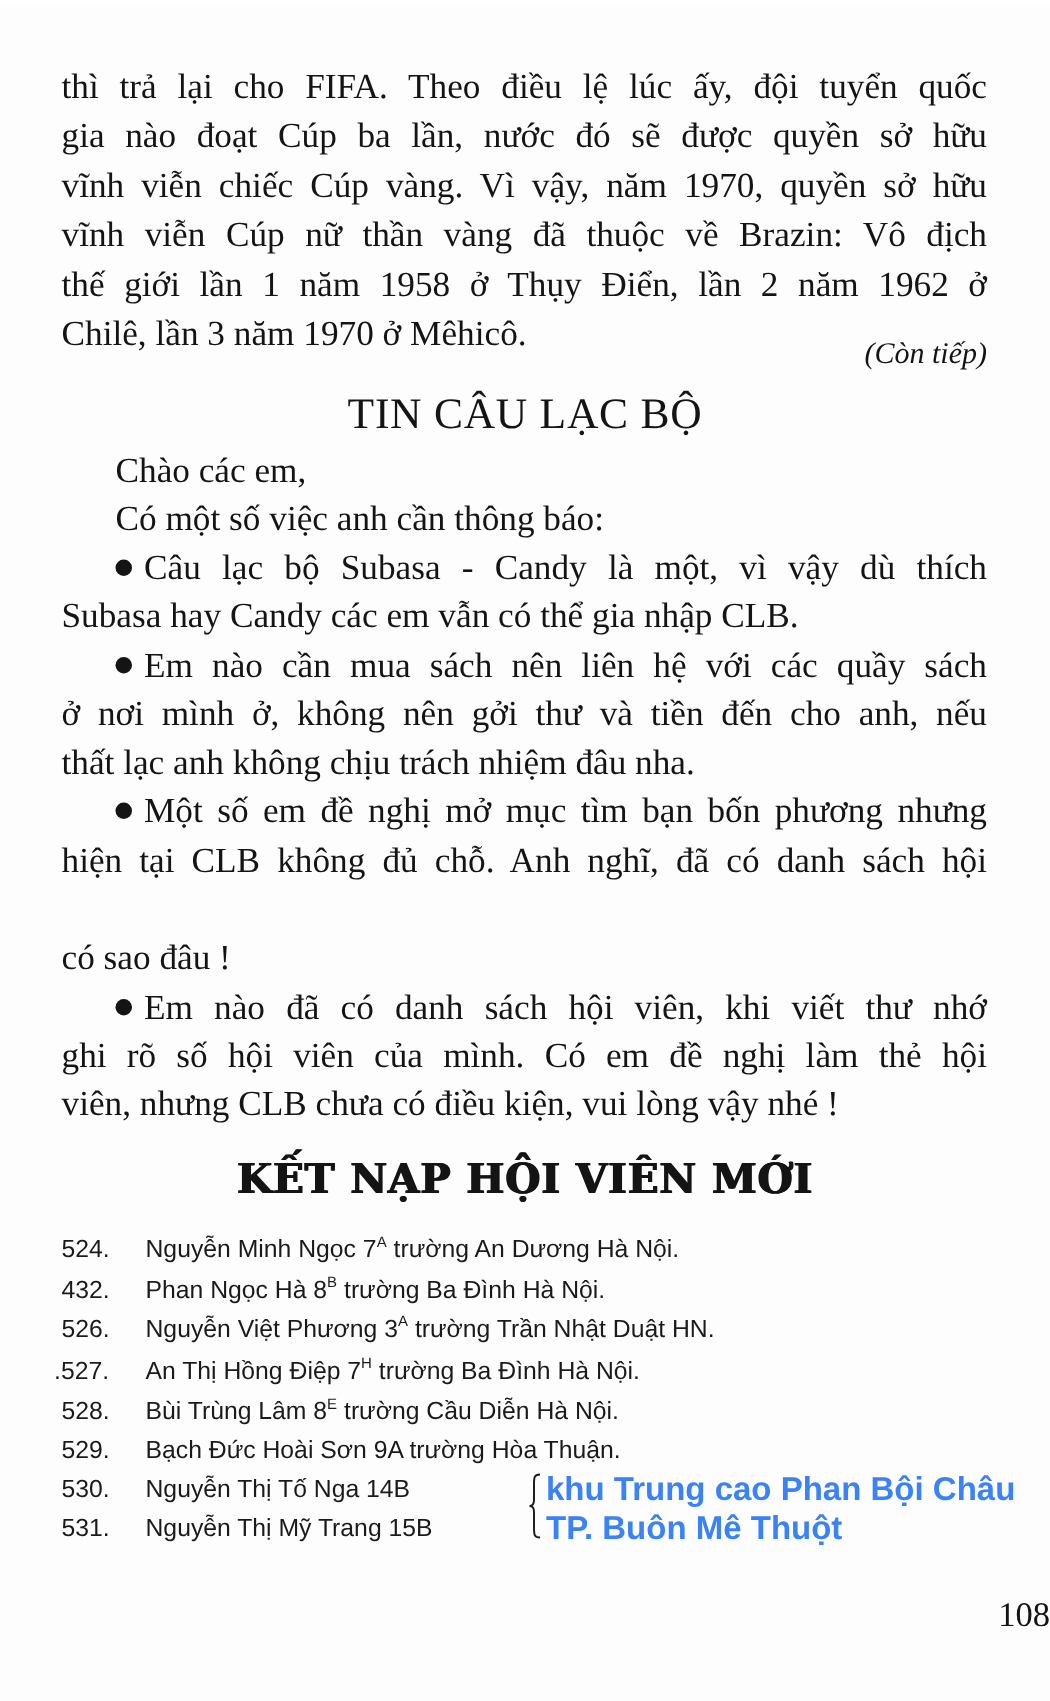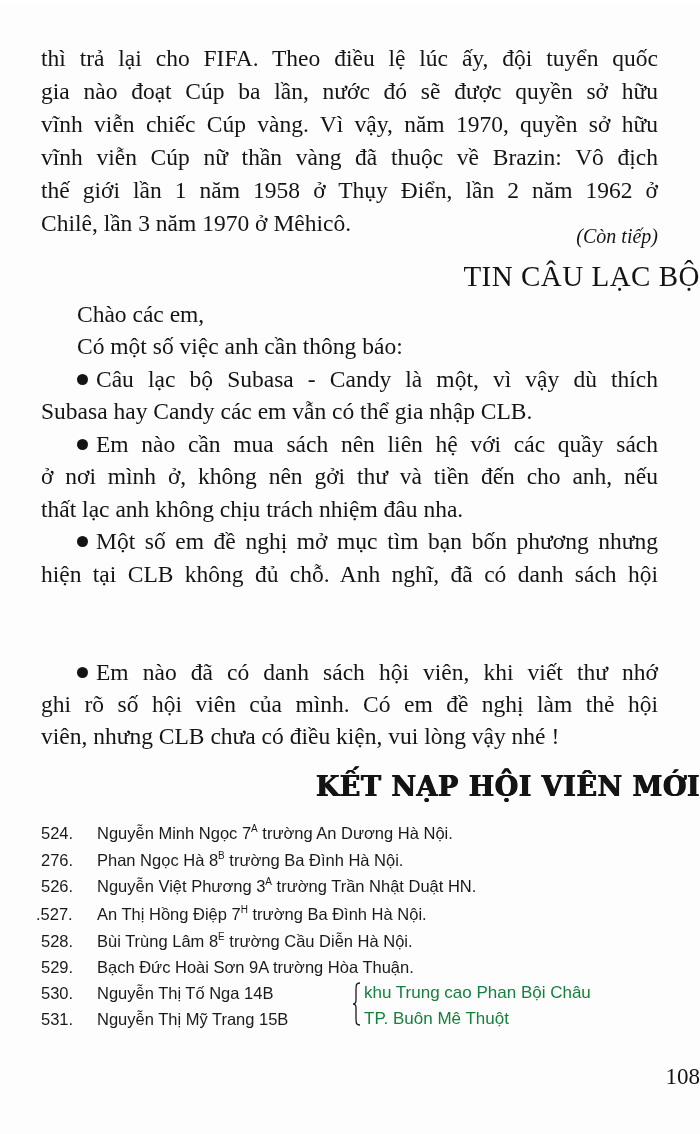--- a/index.html
+++ b/index.html
@@ -2,28 +2,28 @@
 <html><head>
   <meta charset="utf-8">
   <style>
     html, body { margin: 0; padding: 0; background: #ffffff; }
     body { width: 700px; height: 1134px; position: relative; overflow: hidden; color: #141414; }
     .page { position: absolute; left: 0; top: 4px; width: 700px; height: 1134px; background: #fdfdfd; }
     .line { position: absolute; left: 41px; width: 617px; font-family: "Liberation Serif", serif; font-size: 23.5px; line-height: 32px; white-space: nowrap; text-align: justify; text-align-last: justify; }
     .line.last { text-align-last: left; }
     .line.indent { left: 77px; width: 581px; }
     .cont { position: absolute; right: 42px; top: 218px; font-family: "Liberation Serif", serif; font-style: italic; font-size: 20px; line-height: 28px; }
-    .h-club { position: absolute; left: 0; width: 700px; top: 252px; text-align: right; font-family: "Liberation Serif", serif; font-size: 29px; line-height: 40px; letter-spacing: 0.5px; }
-    .h-new { position: absolute; left: 0; width: 700px; top: 764px; text-align: right; font-family: "DejaVu Serif", serif; font-weight: 900; font-size: 27px; line-height: 38px; letter-spacing: 0.5px; transform: scaleY(1.02); text-shadow: 0.6px 0 0 #141414, -0.4px 0 0 #141414; }
+    .h-club { position: absolute; left: 0; width: 700px; top: 252px; text-align: center; font-family: "Liberation Serif", serif; font-size: 29px; line-height: 40px; letter-spacing: 0.5px; }
+    .h-new { position: absolute; left: 0; width: 700px; top: 764px; text-align: center; font-family: "DejaVu Serif", serif; font-weight: 900; font-size: 27px; line-height: 38px; letter-spacing: 0.5px; transform: scaleY(1.02); text-shadow: 0.6px 0 0 #141414, -0.4px 0 0 #141414; }
     .bullet { display: inline-block; width: 11px; height: 11px; background: #141414; border-radius: 50%; margin-right: 8px; vertical-align: 2px; }
     .mem { position: absolute; left: 41px; font-family: "Liberation Sans", sans-serif; font-size: 16.5px; line-height: 22px; white-space: nowrap; color: #1a1a1a; }
     .mem .num { display: inline-block; width: 56px; }
     .mem sup { font-size: 10px; vertical-align: 7px; line-height: 0; }
     .brace { position: absolute; left: 352px; top: 978px; width: 10px; height: 44px; }
-    .side { position: absolute; left: 364px; font-family: "Liberation Sans", sans-serif; font-size: 17px; line-height: 22px; white-space: nowrap; color: #15803d; }
+    .side { position: absolute; left: 364px; font-family: "Liberation Sans", sans-serif; font-size: 22px; line-height: 22px; white-space: nowrap; color: #3b82f6; font-weight: bold; }
     .pagenum { position: absolute; left: 0; width: 700px; top: 1058px; text-align: right; font-family: "Liberation Serif", serif; font-size: 23px; line-height: 30px; }
   </style>
 </head>
 <body>
 
 <div class="page">
 
   <div>
     <div class="line" style="top:38px">thì trả lại cho FIFA. Theo điều lệ lúc ấy, đội tuyển quốc</div>
     <div class="line" style="top:71px">gia nào đoạt Cúp ba lần, nước đó sẽ được quyền sở hữu</div>
@@ -47,35 +47,36 @@
   <div class="line indent" style="top:424px">
     <span class="bullet"></span><span>Em nào cần mua sách nên liên hệ với các quầy sách</span>
   </div>
   <div class="line" style="top:456px">ở nơi mình ở, không nên gởi thư và tiền đến cho anh, nếu</div>
   <div class="line last" style="top:489px">thất lạc anh không chịu trách nhiệm đâu nha.</div>
 
   <div class="line" style="top:554px">hiện tại CLB không đủ chỗ. Anh nghĩ, đã có danh sách hội</div>
   <div class="line indent" style="top:521px">
     <span class="bullet"></span><span>Một số em đề nghị mở mục tìm bạn bốn phương nhưng</span>
   </div>
+  <div class="line last" style="top:619px">có sao đâu !</div>
 
   <div class="line indent" style="top:652px">
     <span class="bullet"></span><span>Em nào đã có danh sách hội viên, khi viết thư nhớ</span>
   </div>
   <div class="line" style="top:684px">ghi rõ số hội viên của mình. Có em đề nghị làm thẻ hội</div>
   <div class="line last" style="top:716px">viên, nhưng CLB chưa có điều kiện, vui lòng vậy nhé !</div>
 
   <div class="h-new">KẾT NẠP HỘI VIÊN MỚI</div>
 
   <div>
     <div class="mem" style="top:818px">
       <span class="num">524.</span><span>Nguyễn Minh Ngọc 7</span><sup>A</sup><span> trường An Dương Hà Nội.</span>
     </div>
     <div class="mem" style="top:845px">
-      <span class="num">276.</span><span>Phan Ngọc Hà 8</span><sup>B</sup><span> trường Ba Đình Hà Nội.</span>
+      <span class="num">432.</span><span>Phan Ngọc Hà 8</span><sup>B</sup><span> trường Ba Đình Hà Nội.</span>
     </div>
     <div class="mem" style="top:871px">
       <span class="num">526.</span><span>Nguyễn Việt Phương 3</span><sup>A</sup><span> trường Trần Nhật Duật HN.</span>
     </div>
     <div class="mem" style="top:899px; left:36px">
       <span class="num" style="width:61px">.527.</span><span>An Thị Hồng Điệp 7</span><sup>H</sup><span> trường Ba Đình Hà Nội.</span>
     </div>
     <div class="mem" style="top:926px">
       <span class="num">528.</span><span>Bùi Trùng Lâm 8</span><sup>E</sup><span> trường Cầu Diễn Hà Nội.</span>
     </div>

